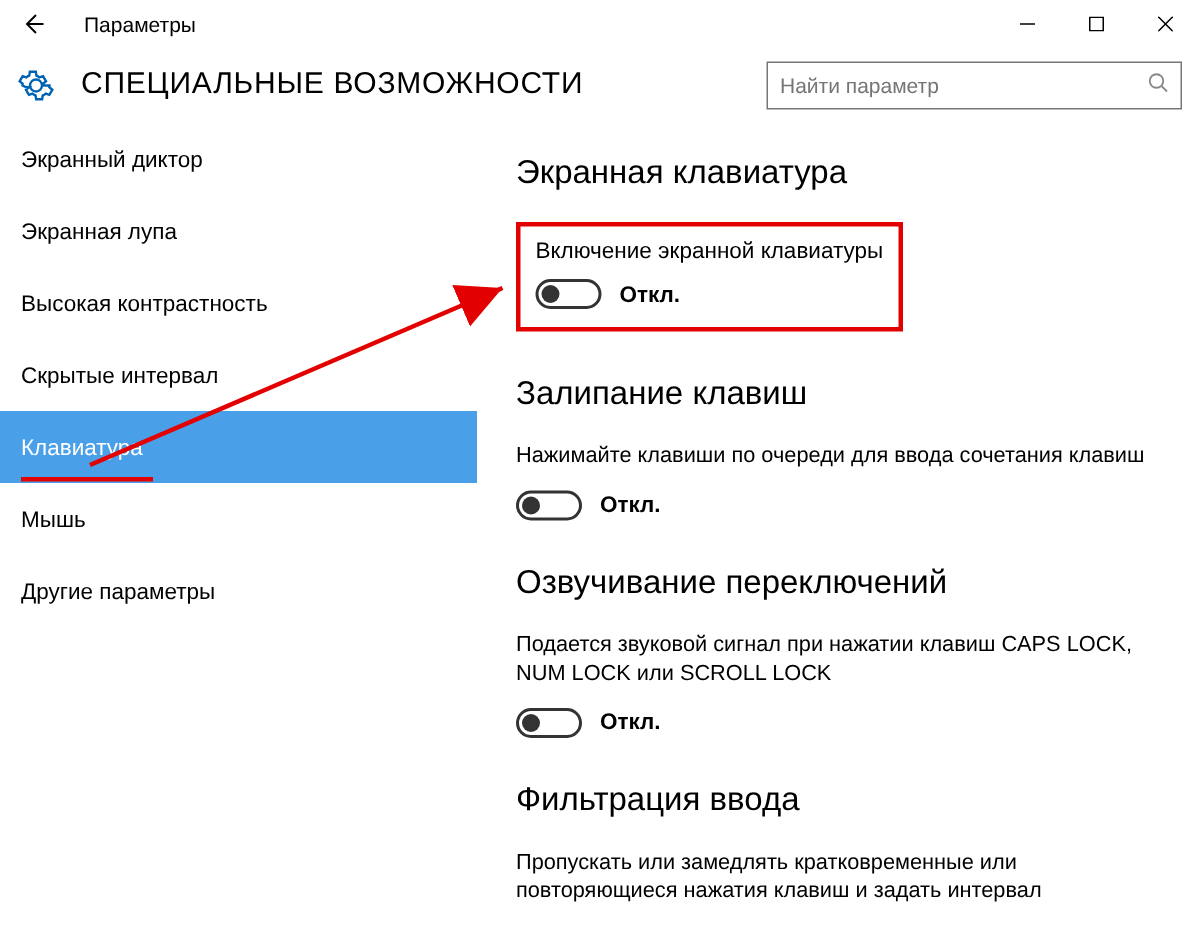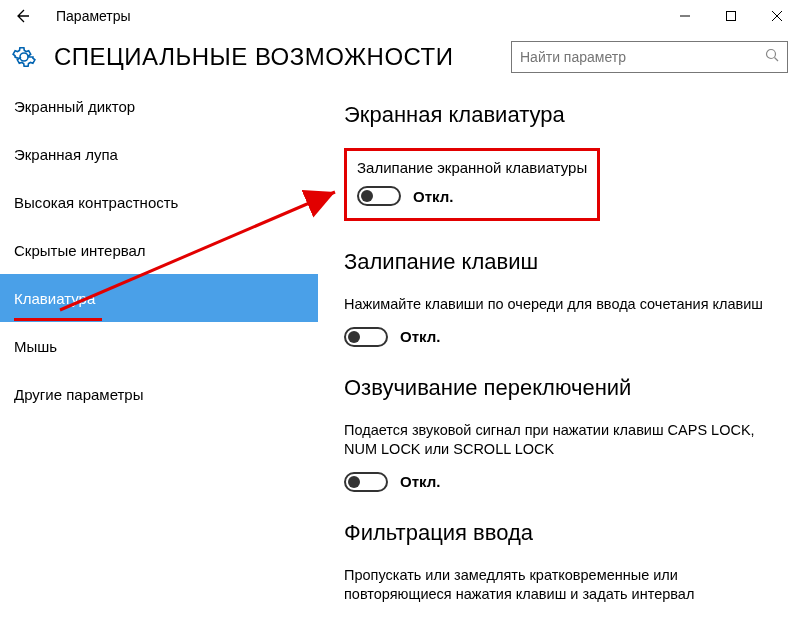--- a/index.html
+++ b/index.html
@@ -41,21 +41,21 @@
     display: flex;
     align-items: center;
     padding: 0 12px;
     border-bottom: 1px solid transparent;
   }
   .gear {
     width: 24px; height: 24px;
     color: #0063b1;
   }
   .header h1 {
-    font-size: 24px;
+    font-size: 20px;
     font-weight: 400;
     letter-spacing: 0.5px;
     margin-left: 18px;
   }
   .searchwrap {
     margin-left: auto;
     width: 277px;
     height: 32px;
     border: 1px solid #777;
     display: flex;
@@ -219,21 +219,21 @@
       </div>
     <div class="item">
         <span>Другие параметры</span>
       </div>
   </div>
 
   <div class="content">
 
     <h2>Экранная клавиатура</h2>
     <div class="highlight-box">
-      <span class="optlabel">Залипание экранной клавиатуры</span>
+      <span class="optlabel">Включение экранной клавиатуры</span>
       <div class="togglerow">
         <div class="toggle">
             <div class="knob"></div>
           </div>
         <span class="tstate">Откл.</span>
       </div>
     </div>
 
     <div class="section">
       <h2>Залипание клавиш</h2>

